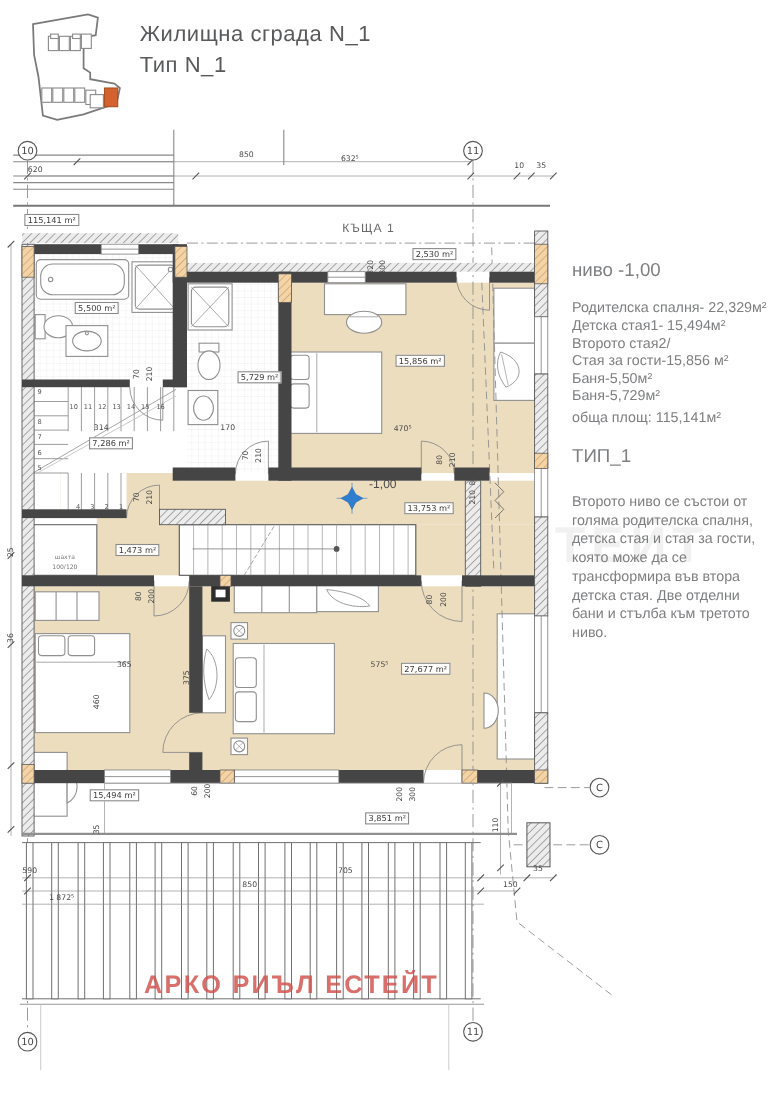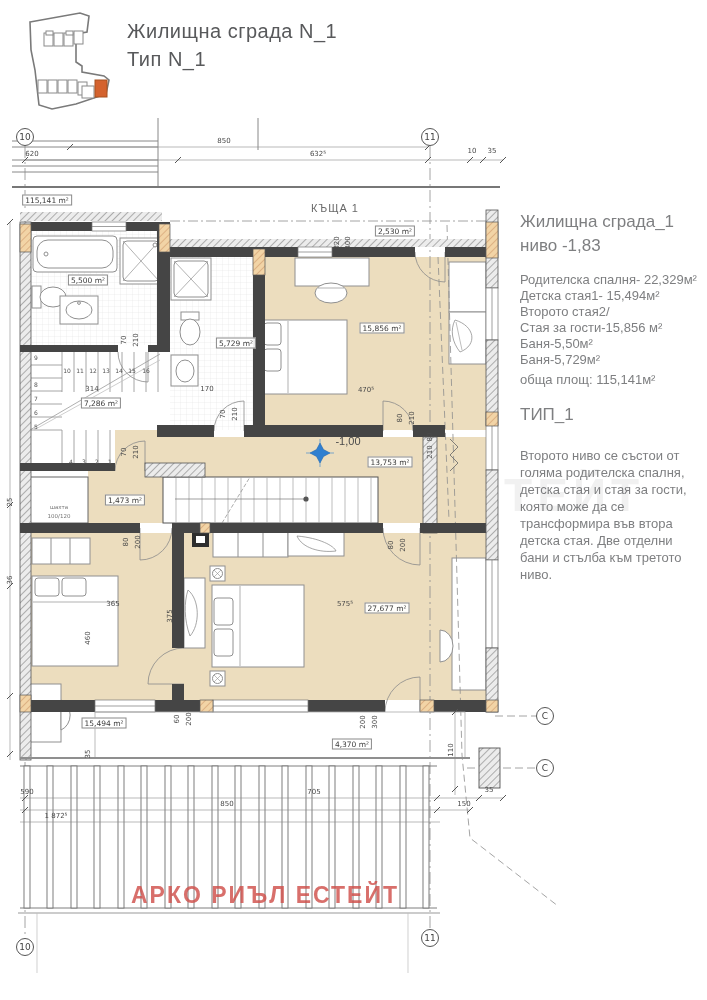--- a/index.html
+++ b/index.html
@@ -391,25 +391,25 @@
   <div class="alabel" style="left:47px;top:200px">115,141 m²</div>
   <div class="alabel" style="left:395px;top:231px">2,530 m²</div>
   <div class="alabel" style="left:88px;top:280px">5,500 m²</div>
   <div class="alabel" style="left:236px;top:343px">5,729 m²</div>
   <div class="alabel" style="left:101px;top:403px">7,286 m²</div>
   <div class="alabel" style="left:382px;top:328px">15,856 m²</div>
   <div class="alabel" style="left:125px;top:500px">1,473 m²</div>
   <div class="alabel" style="left:390px;top:462px">13,753 m²</div>
   <div class="alabel" style="left:104px;top:723px">15,494 m²</div>
   <div class="alabel" style="left:387px;top:608px">27,677 m²</div>
-  <div class="alabel" style="left:352px;top:744px">4,370 m²</div>
+  <div class="alabel" style="left:352px;top:744px">3,851 m²</div>
 
   <div class="dim" style="left:224px;top:141px">850</div>
   <div class="dim" style="left:32px;top:154px">620</div>
-  <div class="dim" style="left:318px;top:154px">632⁵</div>
+  <div class="dim" style="left:318px;top:144px">632⁵</div>
   <div class="dim" style="left:472px;top:151px">10</div>
   <div class="dim" style="left:492px;top:151px">35</div>
   <div class="dim rot" style="left:337px;top:243px">320</div>
   <div class="dim rot" style="left:348px;top:243px">300</div>
   <div class="dim rot" style="left:124px;top:340px">70</div>
   <div class="dim rot" style="left:136px;top:340px">210</div>
   <div class="dim rot" style="left:223px;top:414px">70</div>
   <div class="dim rot" style="left:235px;top:414px">210</div>
   <div class="dim" style="left:207px;top:389px">170</div>
   <div class="dim" style="left:92px;top:389px">314</div>
@@ -453,22 +453,21 @@
   <div class="snum" style="left:36px;top:384px">8</div>
   <div class="snum" style="left:36px;top:357px">9</div>
   <div class="snum" style="left:67px;top:370px">10</div>
   <div class="snum" style="left:80px;top:370px">11</div>
   <div class="snum" style="left:93px;top:370px">12</div>
   <div class="snum" style="left:106px;top:370px">13</div>
   <div class="snum" style="left:119px;top:370px">14</div>
   <div class="snum" style="left:132px;top:370px">15</div>
   <div class="snum" style="left:146px;top:370px">16</div>
 
-  <div class="panel-txt p-big" style="top:212px">Жилищна сграда_1</div>
-  <div class="panel-txt p-big" style="top:236px">ниво -1,83</div>
+  <div class="panel-txt p-big" style="top:236px">ниво -1,00</div>
   <div class="panel-txt p-line" style="top:272px">Родителска спалня- 22,329м²</div>
   <div class="panel-txt p-line" style="top:288px">Детска стая1- 15,494м²</div>
   <div class="panel-txt p-line" style="top:304px">Второто стая2/</div>
   <div class="panel-txt p-line" style="top:320px">Стая за гости-15,856 м²</div>
   <div class="panel-txt p-line" style="top:336px">Баня-5,50м²</div>
   <div class="panel-txt p-line" style="top:352px">Баня-5,729м²</div>
   <div class="panel-txt p-line" style="top:372px">обща площ: 115,141м²</div>
   <div class="panel-txt p-big" style="top:405px">ТИП_1</div>
   <div class="panel-txt p-line" style="top:447px;width:172px;line-height:17px">Второто ниво се състои от голяма родителска спалня, детска стая и стая за гости, която може да се трансформира във втора детска стая. Две отделни бани и стълба към третото ниво.</div>
 

